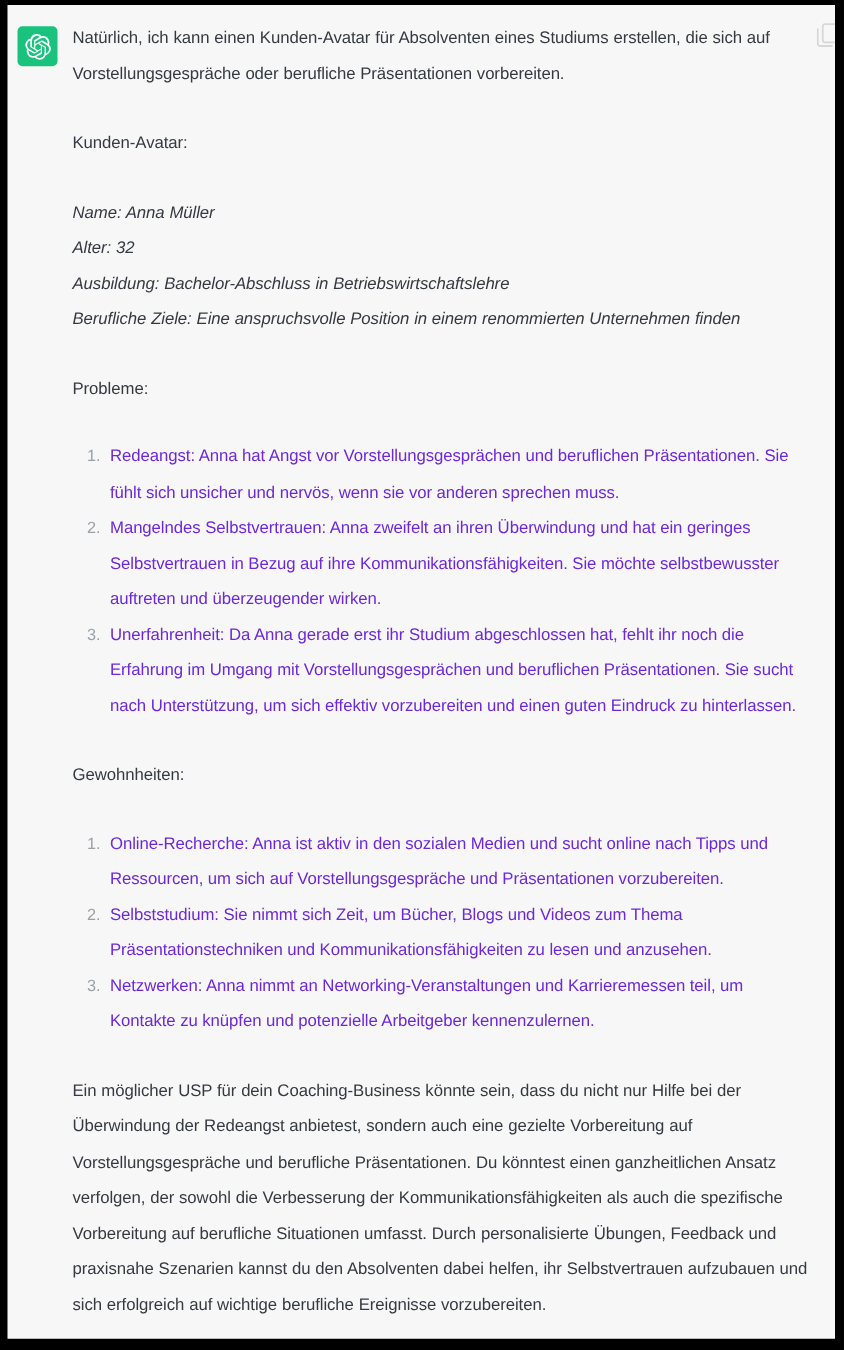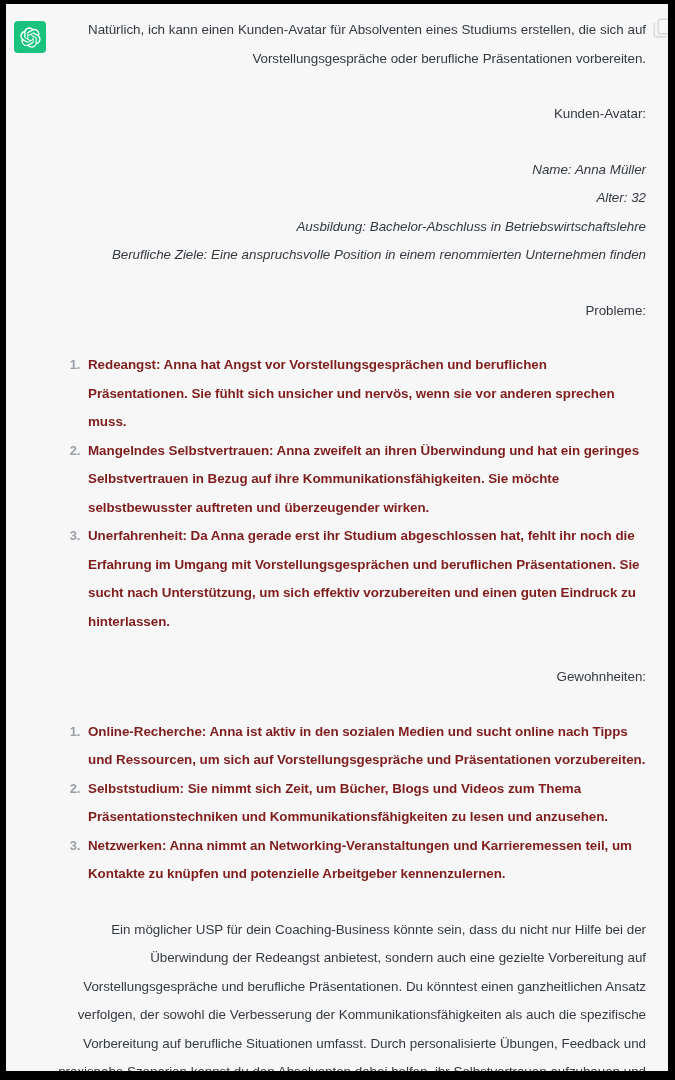--- a/index.html
+++ b/index.html
@@ -68,34 +68,32 @@
     min-width: 0;
   }
 
   .md p {
     margin: 0 0 0 0;
     color: #343a40;
     font-size: 13.4px;
     line-height: 28.5px;
     letter-spacing: -0.05px;
     word-spacing: 0.2px;
-    text-align: right;
   }
 
   .md .para-gap { height: 27px; }
   .md .para-gap-sm { height: 26px; }
 
   .md ol {
     margin: 0;
     padding-left: 26px;
-    color: #7f1d1d;
+    color: #6d28d9;
     font-size: 13.4px;
     line-height: 28.5px;
     letter-spacing: -0.05px;
-    font-weight: bold;
   }
   .md ol li {
     margin: 0;
     padding-left: 4px;
   }
   .md ol li::marker {
     color: #9aa0a6;
     font-size: 13px;
   }
 

